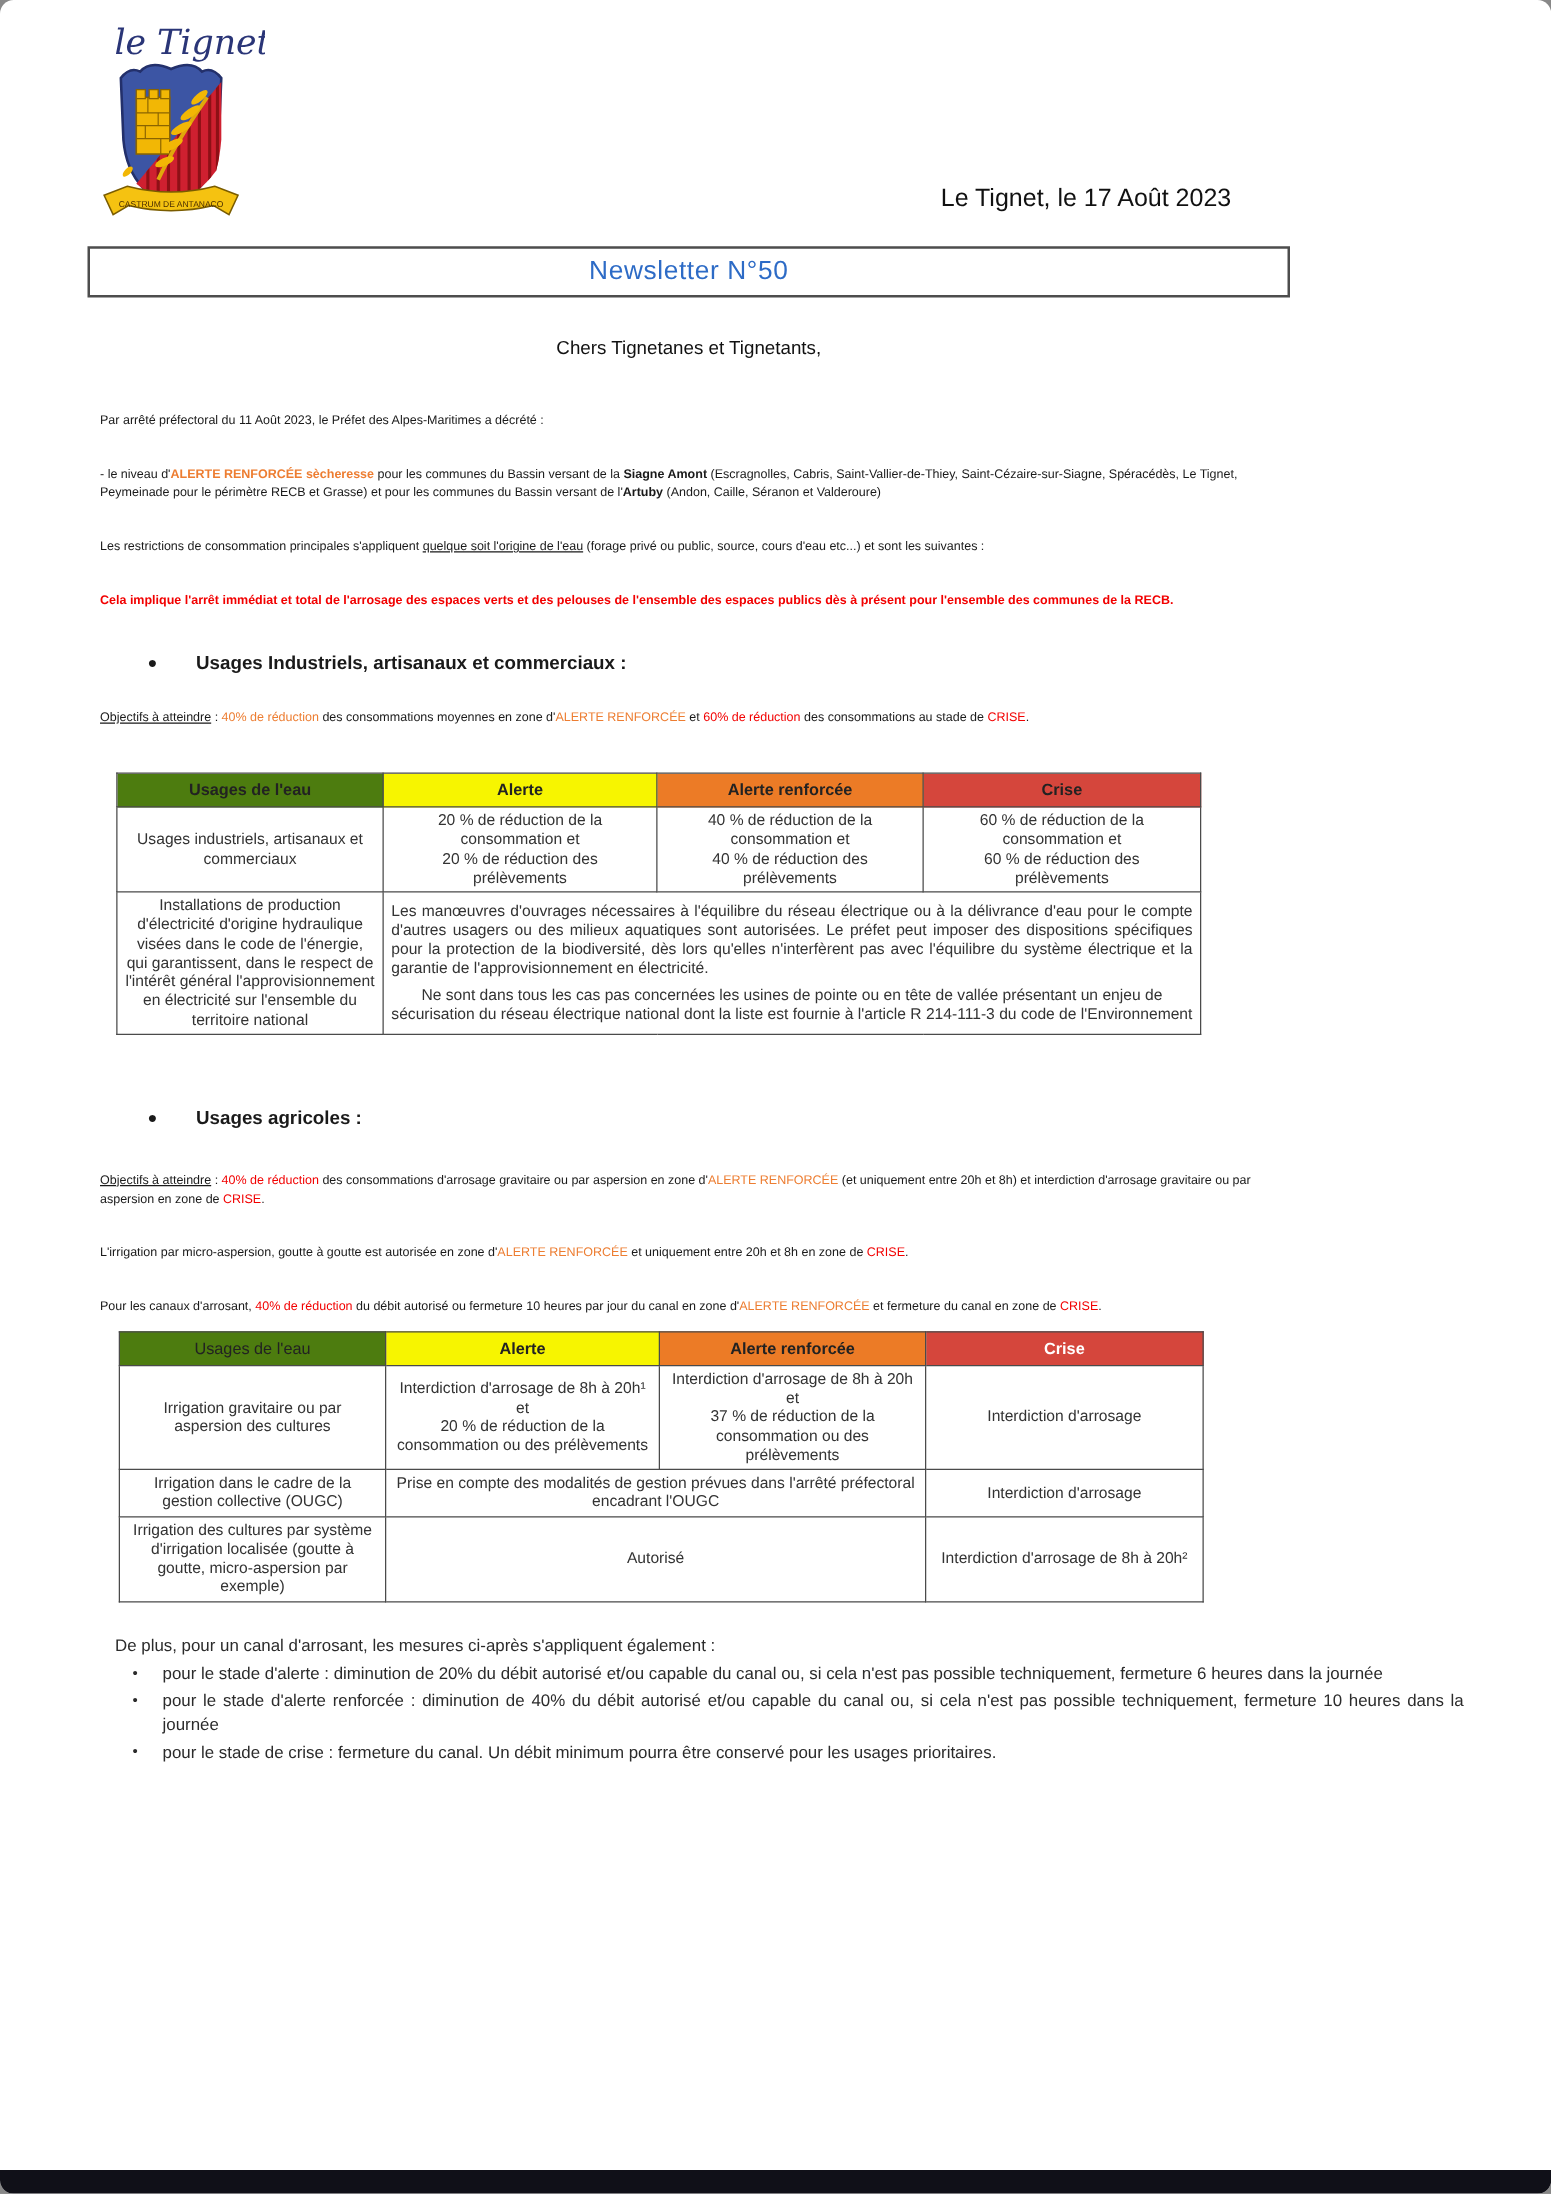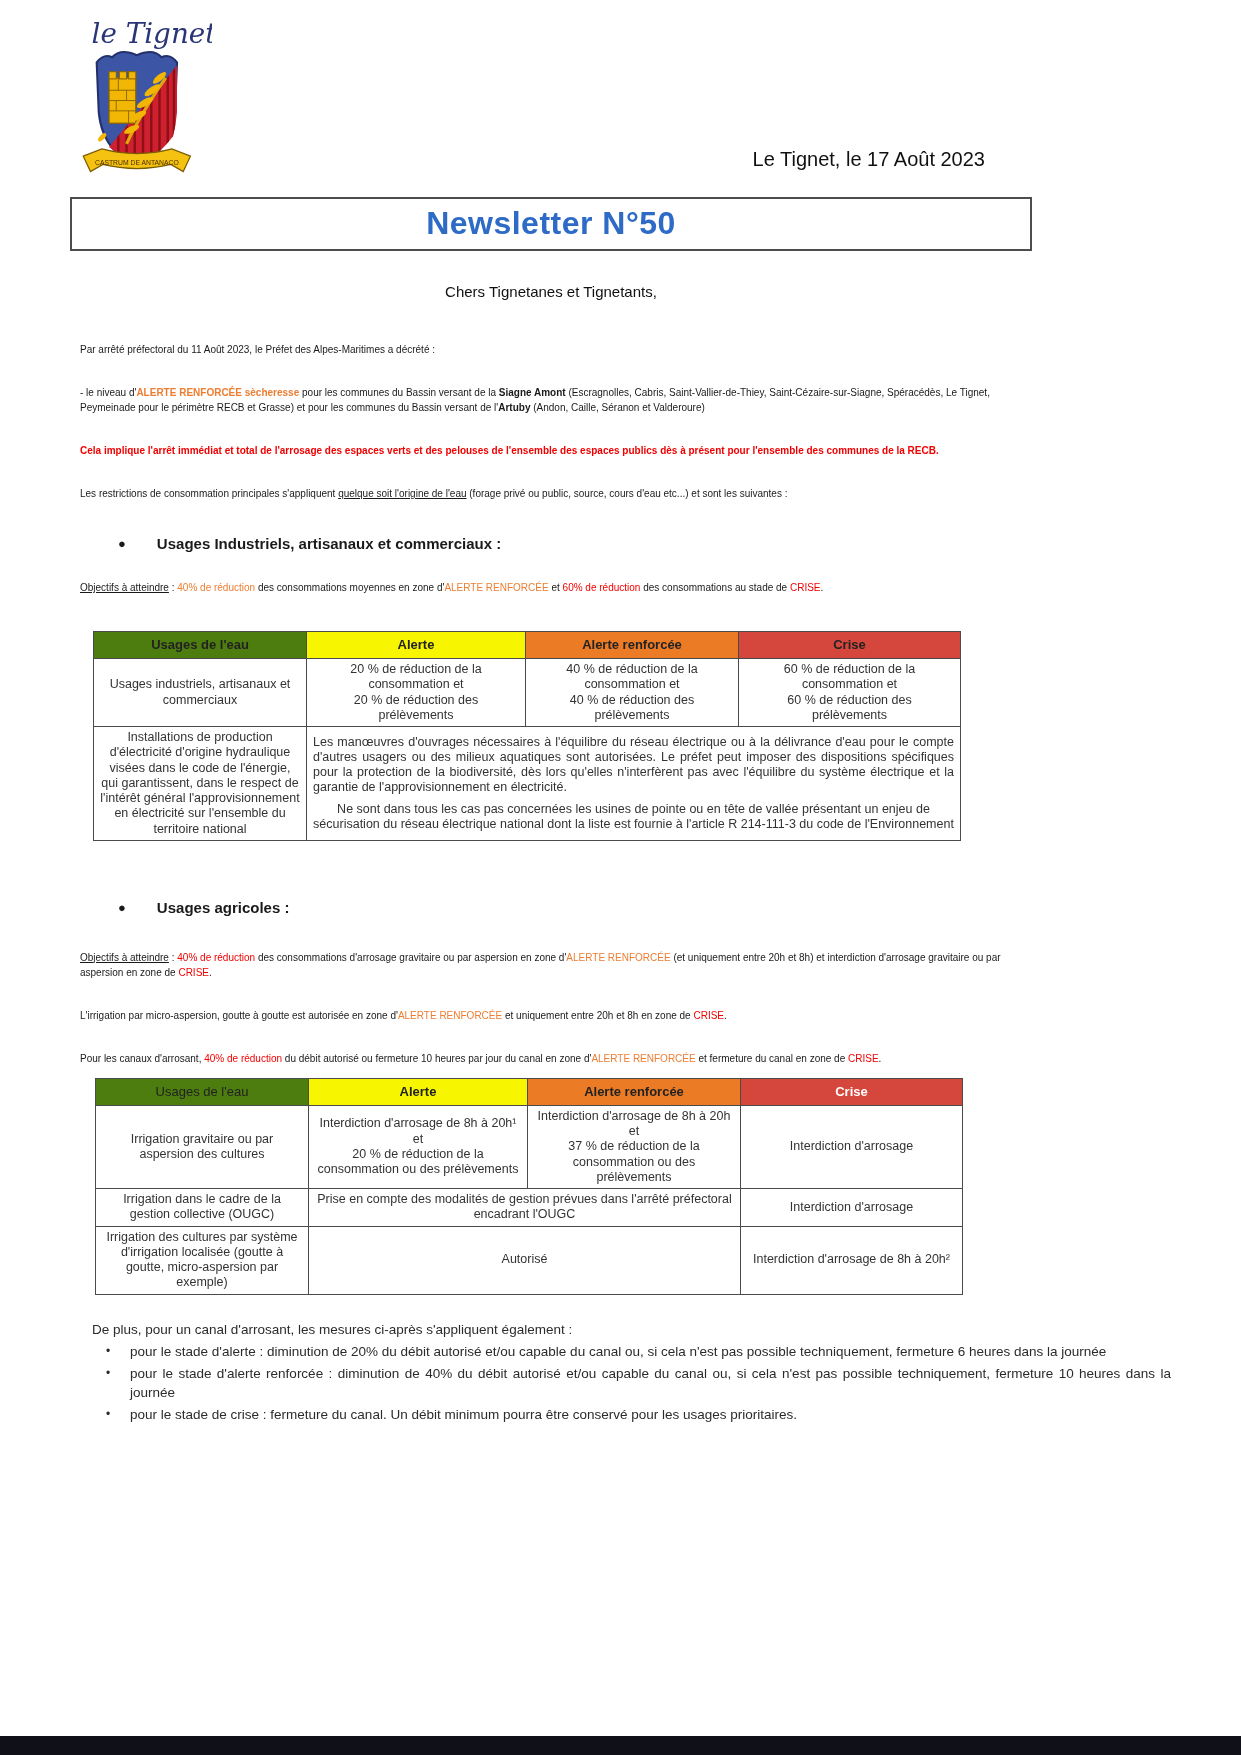--- a/index.html
+++ b/index.html
@@ -4,31 +4,32 @@
 <style>
   html,body{margin:0;padding:0;background:#888;}
   .page{
     position:relative;
     width:1241px;height:1755px;
     background:#ffffff;
     font-family:"Liberation Sans", sans-serif;
     color:#1a1a1a;
     overflow:hidden;
     margin:0 auto;
+    border-radius:11px;
   }
   
   .logo{position:absolute;left:72px;top:14px;width:140px;height:170px;}
   
   .date-line{padding-top:148px;text-align:right;padding-right:256px;font-size:20px;color:#111;}
   
   .title-box{
     margin:26px 0 0 70px;width:962px;box-sizing:border-box;
     border:2px solid #4d4d4d;text-align:center;padding:6px 0 7px 0;
   }
-  .title-box h1{margin:0;font-size:32px;font-weight:bold;color:#2d6bc6;letter-spacing:.5px;}
+  .title-box h1{margin:0;font-size:21px;font-weight:normal;color:#2d6bc6;letter-spacing:.5px;}
   .greeting{margin:32px 0 0 70px;width:962px;text-align:center;font-size:15px;color:#111;}
   
   .para{margin:28px 76px 0 80px;font-size:10px;line-height:1.5;max-width:945px;}
   .para.first{margin-top:42px;}
   .bold{font-weight:bold;}
   .orange{color:#ED7D31;}
   .red{color:#F20000;}
   .warning{color:#F20000;font-weight:bold;}
   .underline{text-decoration:underline;}
   .bullet-line{margin:34px 0 0 118px;display:flex;align-items:baseline;}
@@ -125,23 +126,23 @@
   <div class="title-box">
     <h1>Newsletter N°50</h1>
   </div>
 
   <div class="greeting">Chers Tignetanes et Tignetants,</div>
 
   <p class="para first">Par arrêté préfectoral du 11 Août 2023, le Préfet des Alpes-Maritimes a décrété :</p>
 
   <p class="para"><span>- le niveau d'</span><span class="orange bold">ALERTE RENFORCÉE sècheresse</span><span> pour les communes du Bassin versant de la </span><span class="bold">Siagne Amont</span><span> (Escragnolles, Cabris, Saint-Vallier-de-Thiey, Saint-Cézaire-sur-Siagne, Spéracédès, Le Tignet, Peymeinade pour le périmètre RECB et Grasse) et pour les communes du Bassin versant de l'</span><span class="bold">Artuby</span><span> (Andon, Caille, Séranon et Valderoure)</span></p>
 
+  <p class="para"><span>Les restrictions de consommation principales s'appliquent </span><span class="underline">quelque soit l'origine de l'eau</span><span> (forage privé ou public, source, cours d'eau etc...) et sont les suivantes :</span></p>
+
   <p class="para warning">Cela implique l'arrêt immédiat et total de l'arrosage des espaces verts et des pelouses de l'ensemble des espaces publics dès à présent pour l'ensemble des communes de la RECB.</p>
-
-  <p class="para"><span>Les restrictions de consommation principales s'appliquent </span><span class="underline">quelque soit l'origine de l'eau</span><span> (forage privé ou public, source, cours d'eau etc...) et sont les suivantes :</span></p>
 
   <div class="bullet-line">
     <span class="bullet-dot">●</span>
     <span class="bullet-text">Usages Industriels, artisanaux et commerciaux :</span>
   </div>
 
   <p class="para"><span class="underline">Objectifs à atteindre</span><span> : </span><span class="orange">40% de réduction</span><span> des consommations moyennes en zone d'</span><span class="orange">ALERTE RENFORCÉE</span><span> et </span><span class="red">60% de réduction</span><span> des consommations au stade de </span><span class="red">CRISE</span><span>.</span></p>
 
   <table class="tbl">
     <tbody>

